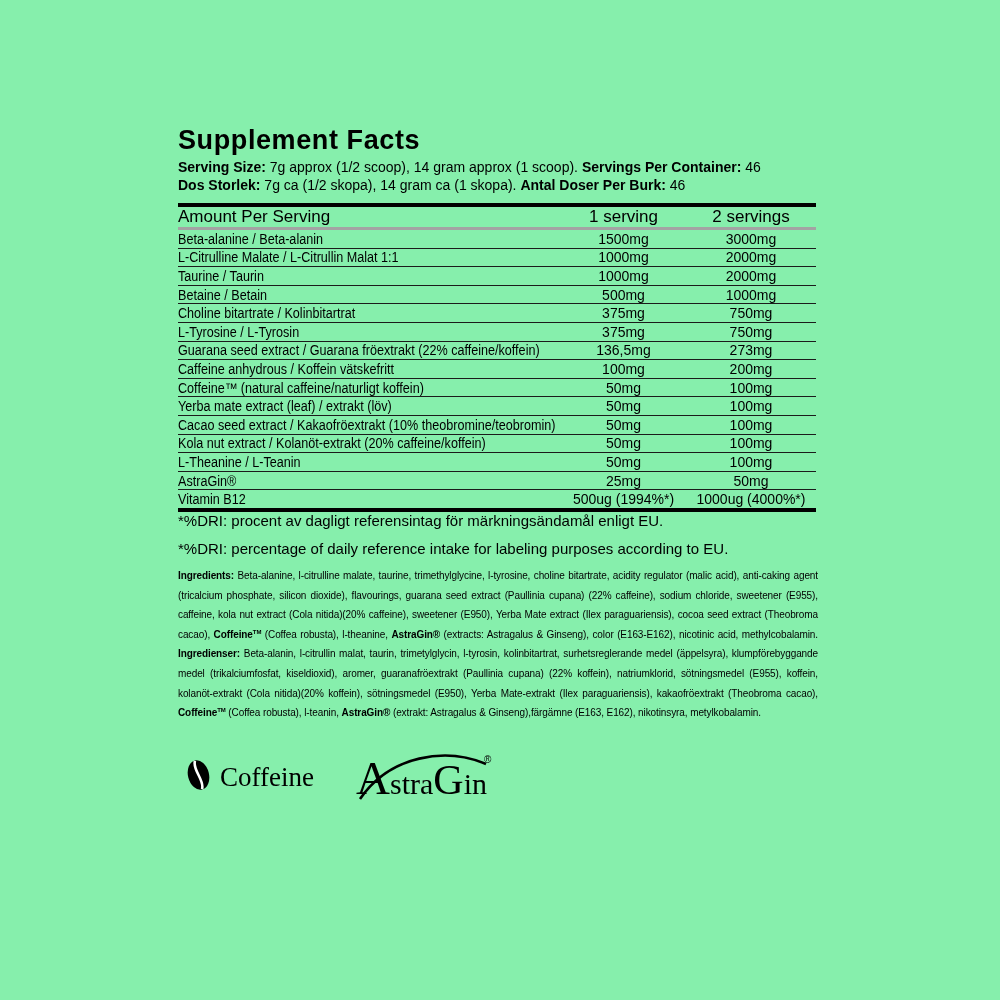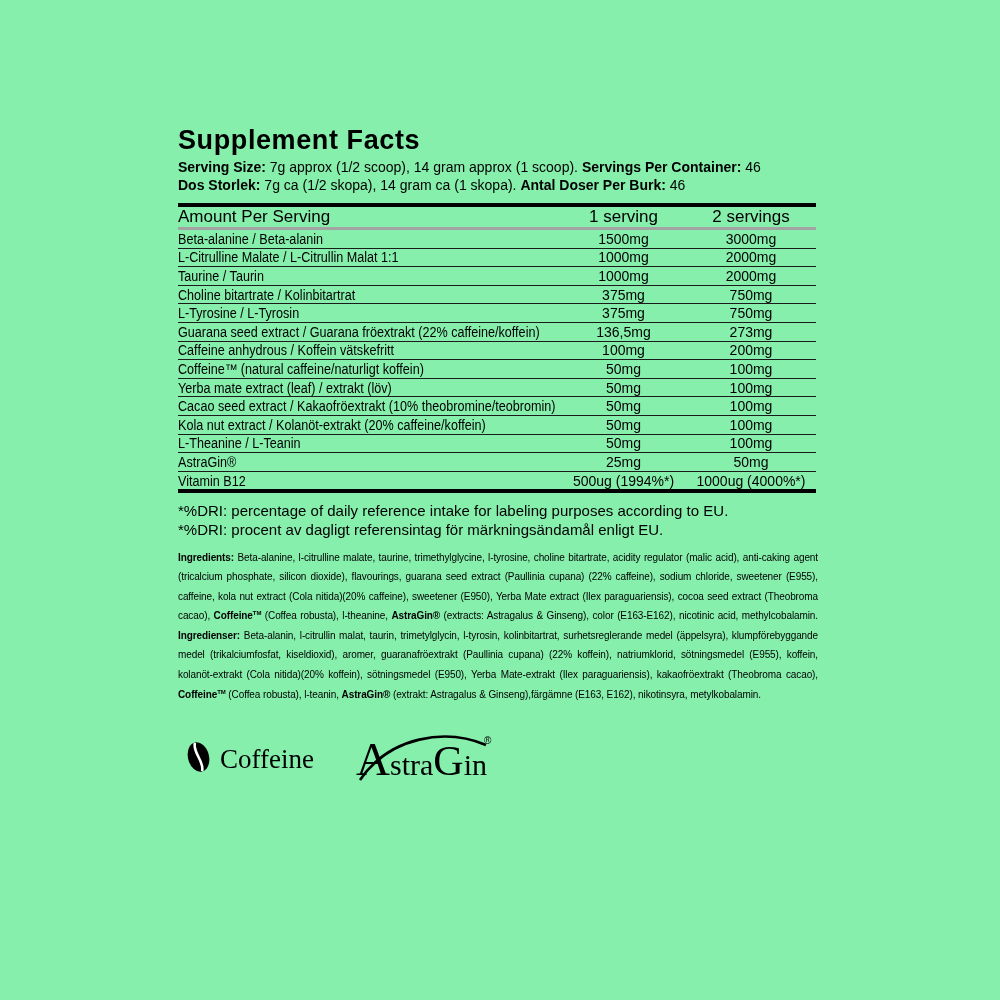--- a/index.html
+++ b/index.html
@@ -141,20 +141,25 @@
             <td class="c1"><span>L-Citrulline Malate / L-Citrullin Malat 1:1</span></td>
             <td class="c2"><span>1000mg</span></td>
             <td class="c3"><span>2000mg</span></td>
           </tr>
           <tr>
             <td class="c1"><span>Taurine / Taurin</span></td>
             <td class="c2"><span>1000mg</span></td>
             <td class="c3"><span>2000mg</span></td>
           </tr>
           <tr>
+            <td class="c1"><span>Betaine / Betain</span></td>
+            <td class="c2"><span>500mg</span></td>
+            <td class="c3"><span>1000mg</span></td>
+          </tr>
+          <tr>
             <td class="c1"><span>Choline bitartrate / Kolinbitartrat</span></td>
             <td class="c2"><span>375mg</span></td>
             <td class="c3"><span>750mg</span></td>
           </tr>
           <tr>
             <td class="c1"><span>L-Tyrosine / L-Tyrosin</span></td>
             <td class="c2"><span>375mg</span></td>
             <td class="c3"><span>750mg</span></td>
           </tr>
           <tr>
@@ -198,22 +203,22 @@
             <td class="c3"><span>50mg</span></td>
           </tr>
           <tr>
             <td class="c1"><span>Vitamin B12</span></td>
             <td class="c2"><span>500ug (1994%*)</span></td>
             <td class="c3"><span>1000ug (4000%*)</span></td>
           </tr>
         </tbody>
     </table>
 
+    <p class="dri">*%DRI: procent av dagligt referensintag för märkningsändamål enligt EU.</p>
     <p class="dri first">*%DRI: percentage of daily reference intake for labeling purposes according to EU.</p>
-    <p class="dri">*%DRI: procent av dagligt referensintag för märkningsändamål enligt EU.</p>
 
     <p class="ingredients"><span style="font-weight: bold;">Ingredients: </span><span>Beta-alanine, l-citrulline malate, taurine, trimethylglycine, l-tyrosine, choline bitartrate, acidity regulator (malic acid), anti-caking agent (tricalcium phosphate, silicon dioxide), flavourings, guarana seed extract (Paullinia cupana) (22% caffeine), sodium chloride, sweetener (E955), caffeine, kola nut extract (Cola nitida)(20% caffeine), sweetener (E950), Yerba Mate extract (Ilex paraguariensis), cocoa seed extract (Theobroma cacao), </span><span style="font-weight: bold;">Coffeine</span><sup style="font-weight: bold;">TM</sup><span> (Coffea robusta), l-theanine, </span><span style="font-weight: bold;">AstraGin®</span><span> (extracts: Astragalus &amp; Ginseng), color (E163-E162), nicotinic acid, methylcobalamin. </span><span style="font-weight: bold;">Ingredienser: </span><span>Beta-alanin, l-citrullin malat, taurin, trimetylglycin, l-tyrosin, kolinbitartrat, surhetsreglerande medel (äppelsyra), klumpförebyggande medel (trikalciumfosfat, kiseldioxid), aromer, guaranafröextrakt (Paullinia cupana) (22% koffein), natriumklorid, sötningsmedel (E955), koffein, kolanöt-extrakt (Cola nitida)(20% koffein), sötningsmedel (E950), Yerba Mate-extrakt (Ilex paraguariensis), kakaofröextrakt (Theobroma cacao), </span><span style="font-weight: bold;">Coffeine</span><sup style="font-weight: bold;">TM</sup><span> (Coffea robusta), l-teanin, </span><span style="font-weight: bold;">AstraGin®</span><span> (extrakt: Astragalus &amp; Ginseng),färgämne (E163, E162), nikotinsyra, metylkobalamin.</span></p>
 
     <div class="logos">
 
       <div class="logo-coffeine">
         <span>
           <svg width="25" height="34" viewBox="0 0 25 34" aria-hidden="true">
             <g transform="rotate(-14 12.5 17)">
               <ellipse cx="12.5" cy="17" rx="10.5" ry="15" fill="#000"></ellipse>

